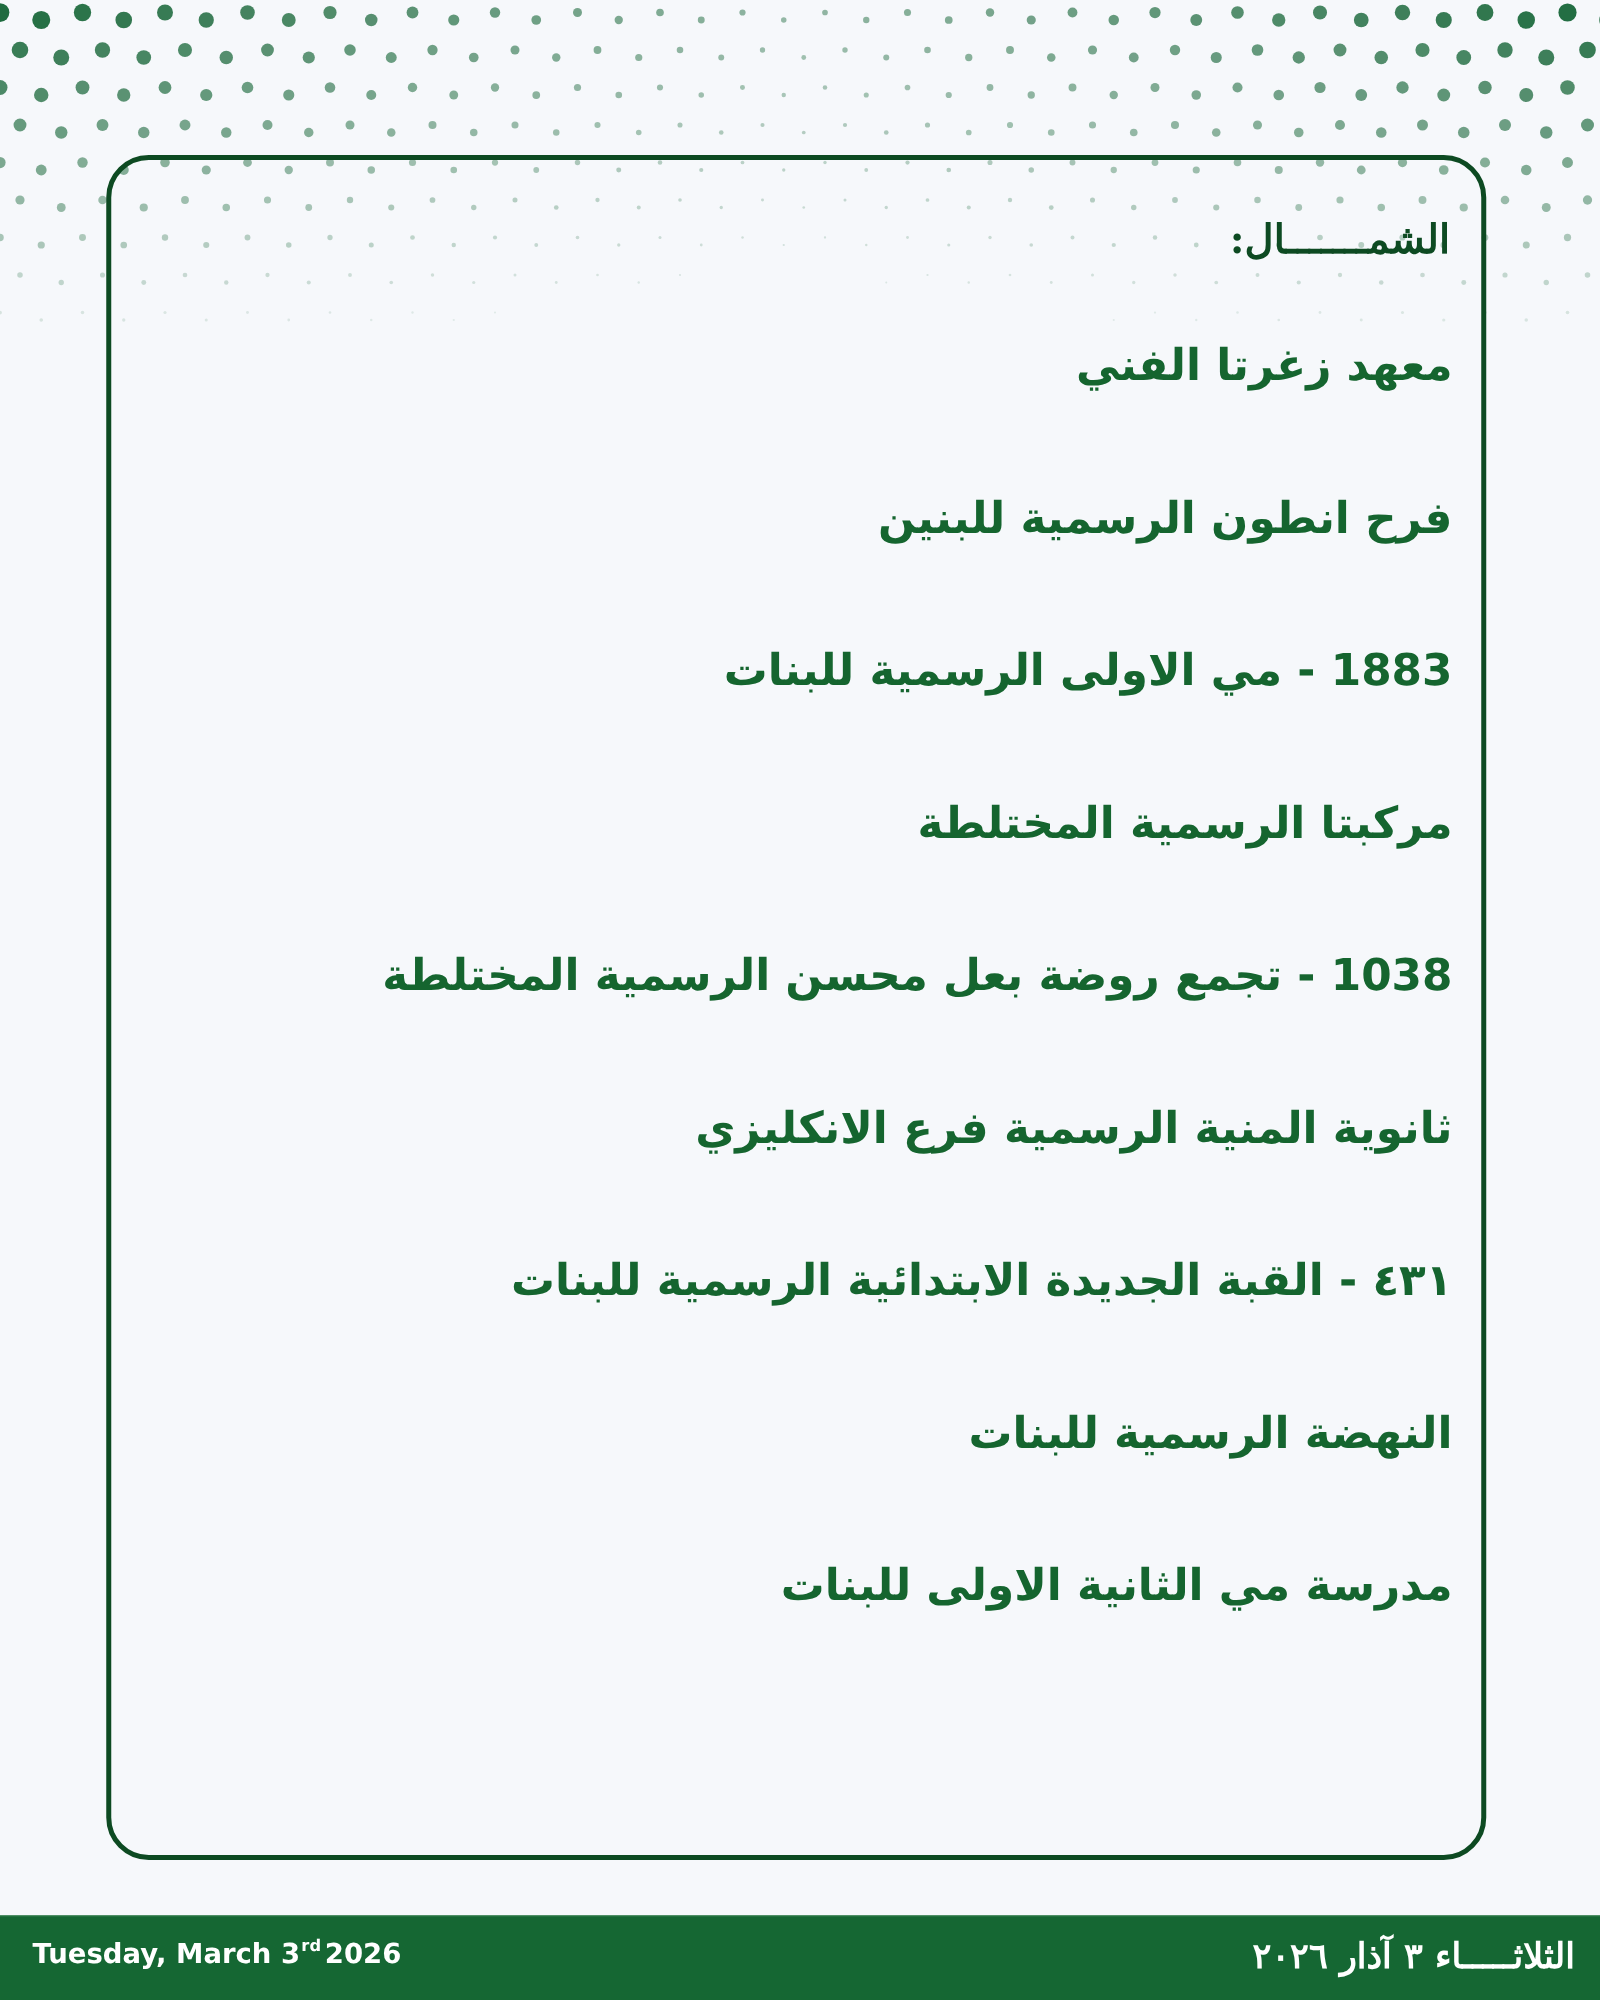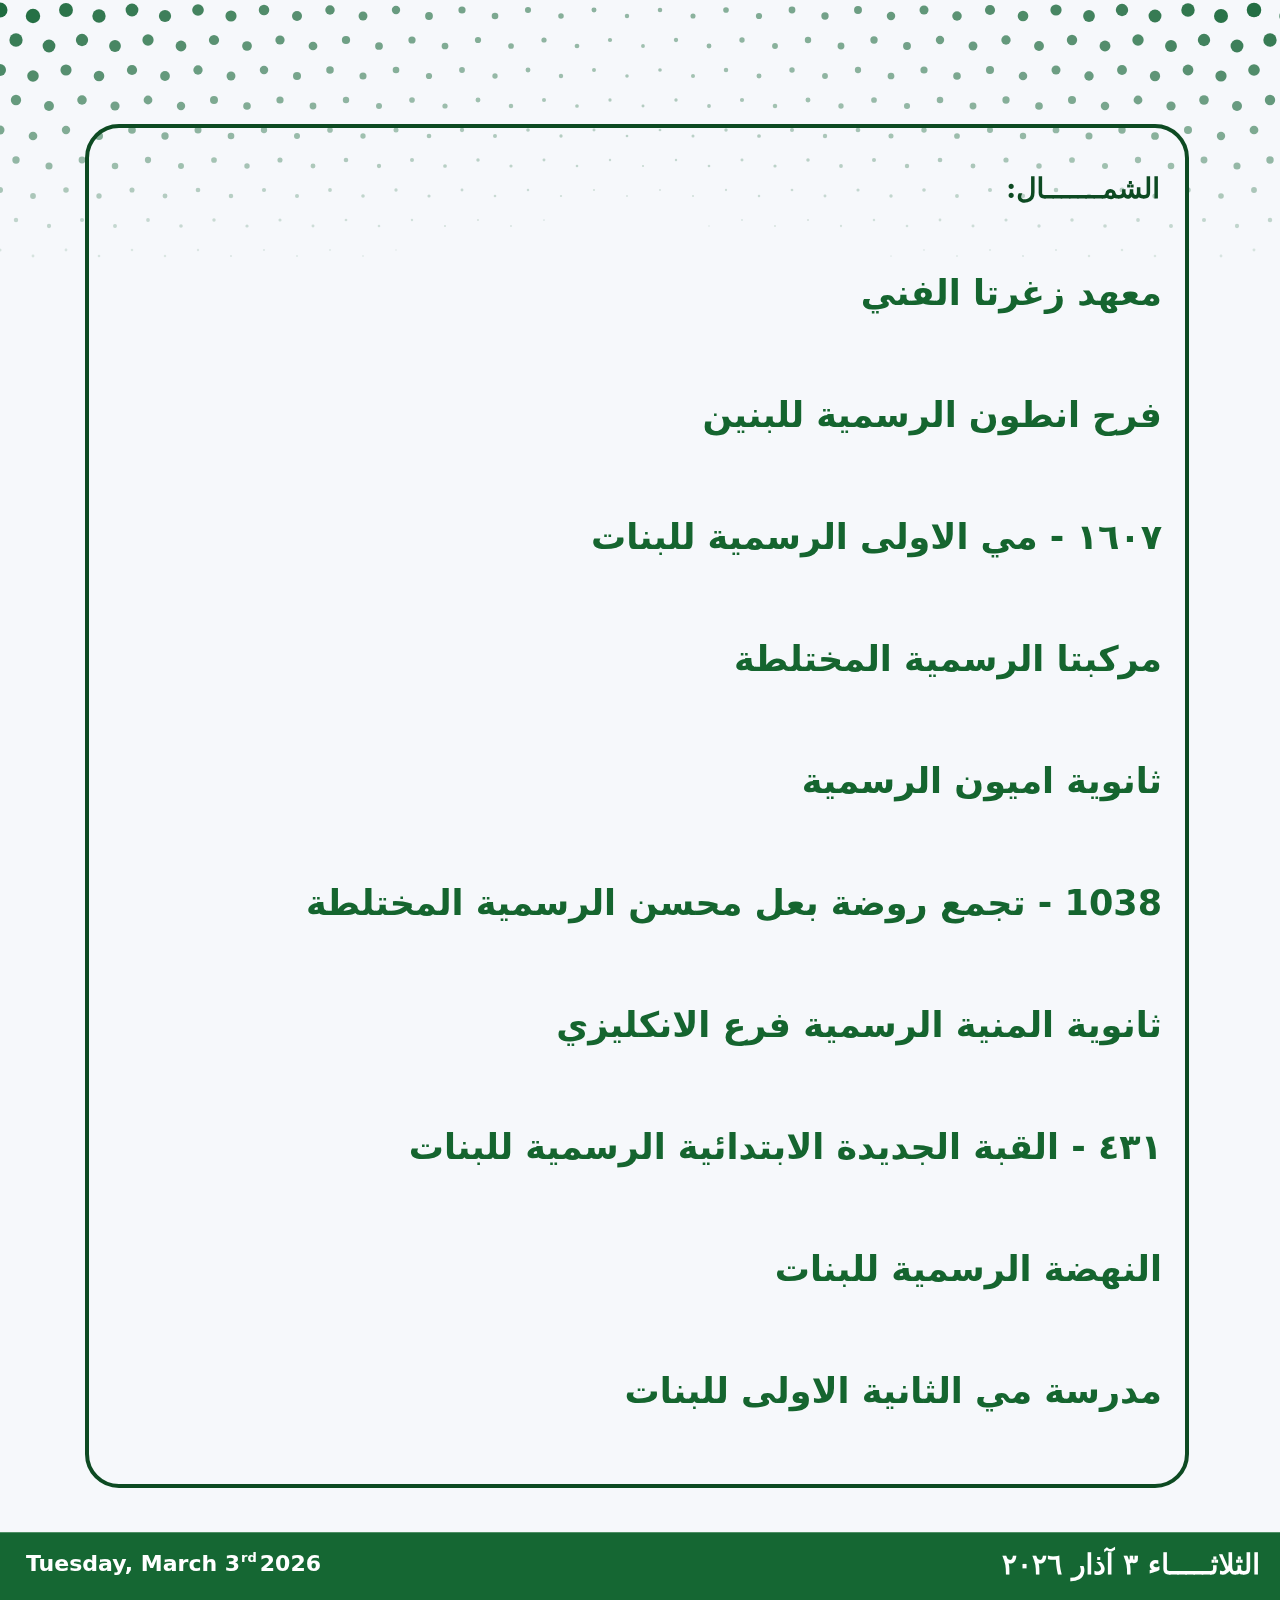--- a/index.html
+++ b/index.html
@@ -32,21 +32,21 @@
       border-radius: 34px;
       box-sizing: border-box;
       background: transparent;
     }
     .title {
       position: absolute;
       right: 120px;
       top: 172px;
       font-family: "DejaVu Serif", serif;
       font-weight: bold;
-      font-size: 28px;
+      font-size: 32px;
       color: #0d4a22;
       direction: rtl;
       text-align: right;
       white-space: nowrap;
     }
     .list {
       position: absolute;
       right: 118px;
       top: 268px;
       width: 900px;
@@ -452,23 +452,22 @@
     <circle cx="1287" cy="256" r="1.51" fill="#1f6b3f" fill-opacity="0.15"></circle>
   </svg>
 
 <div class="card"></div>
 
 <div class="title">الشمـــــــال:</div>
 
 <ul class="list">
   <li>معهد زغرتا الفني</li>
   <li>فرح انطون الرسمية للبنين</li>
-  <li>١٦٠٧ - مي الاولى الرسمية للبنات</li>
+  <li>1883 - مي الاولى الرسمية للبنات</li>
   <li>مركبتا الرسمية المختلطة</li>
-  <li>ثانوية اميون الرسمية</li>
   <li>1038 - تجمع روضة بعل محسن الرسمية المختلطة</li>
   <li>ثانوية المنية الرسمية فرع الانكليزي</li>
   <li>٤٣١ - القبة الجديدة الابتدائية الرسمية للبنات</li>
   <li>النهضة الرسمية للبنات</li>
   <li>مدرسة مي الثانية الاولى للبنات</li>
 </ul>
 
 <div class="footer">
   <div class="footer-en"><span>Tuesday, March 3</span><sup>rd</sup><span>2026</span></div>
   <div class="footer-ar">الثلاثـــــاء ٣ آذار ٢٠٢٦</div>

